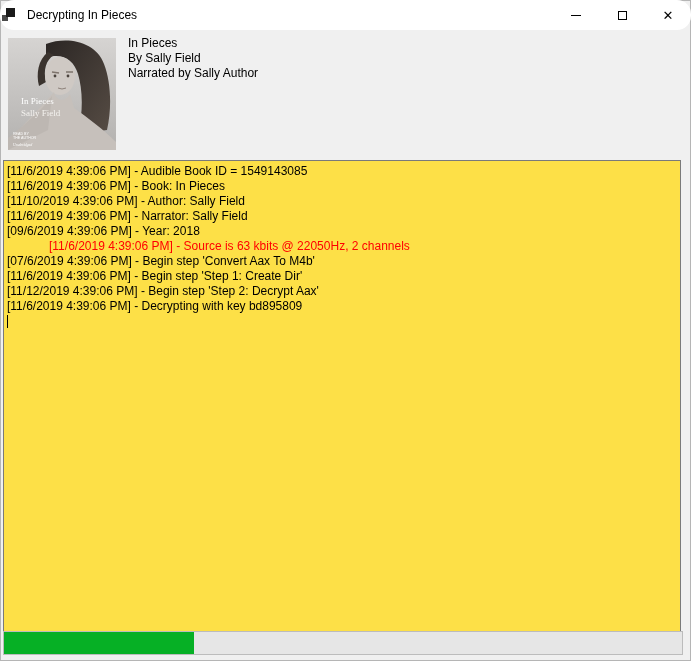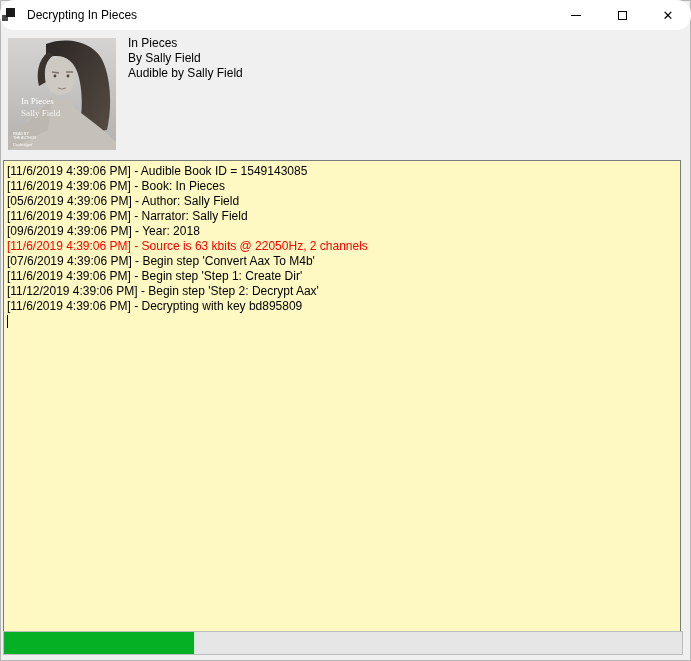--- a/index.html
+++ b/index.html
@@ -45,31 +45,31 @@
   }
   .book-info {
     position: absolute; left: 128px; top: 36px;
     font-size: 12px; line-height: 15px; color: #000;
   }
 
   
   .logbox {
     position: absolute; left: 3px; top: 160px;
     width: 678px; height: 494px;
-    background: #fef9c3;
+    background: #fde047;
     border: 1px solid #7a7a7a;
     padding: 3px 3px 0 3px;
     overflow: hidden;
     cursor: text;
   }
   .log-line {
     font-size: 12px; line-height: 15px; color: #000;
     white-space: pre; letter-spacing: 0;
   }
-  .log-line.error { color: var(--error-color, #ff0000); }
+  .log-line.error { color: var(--error-color, #ff0000); margin-left: 42px; }
   .caret-line { height: 15px; position: relative; }
   .caret {
     position: absolute; left: 0; top: 1px;
     width: 1px; height: 13px; background: #000;
     animation: blink 1.06s steps(1) infinite;
   }
   @keyframes blink { 50% { opacity: 0; } }
 
   
   .progress {
@@ -135,27 +135,27 @@
     <text x="13" y="66" font-family="Liberation Serif, DejaVu Serif, serif" font-size="9" fill="#ffffff">In Pieces</text>
     <text x="13" y="78" font-family="Liberation Serif, DejaVu Serif, serif" font-size="9" fill="#f4f2ef">Sally Field</text>
     <text x="5" y="97" font-family="Liberation Sans, sans-serif" font-size="3.6" fill="#ffffff">READ BY</text>
     <text x="5" y="101" font-family="Liberation Sans, sans-serif" font-size="3.6" fill="#ffffff">THE AUTHOR</text>
     <text x="5" y="108" font-family="Liberation Serif, DejaVu Serif, serif" font-size="4" font-style="italic" fill="#ffffff">Unabridged</text>
   </svg>
 
   <div class="book-info">
     <div>In Pieces</div>
     <div>By Sally Field</div>
-    <div>Audible by Sally Field</div>
+    <div>Narrated by Sally Author</div>
   </div>
 
   <div class="logbox">
     <div class="log-line">[11/6/2019 4:39:06 PM] - Audible Book ID = 1549143085</div>
     <div class="log-line">[11/6/2019 4:39:06 PM] - Book: In Pieces</div>
-    <div class="log-line">[05/6/2019 4:39:06 PM] - Author: Sally Field</div>
+    <div class="log-line">[11/10/2019 4:39:06 PM] - Author: Sally Field</div>
     <div class="log-line">[11/6/2019 4:39:06 PM] - Narrator: Sally Field</div>
     <div class="log-line">[09/6/2019 4:39:06 PM] - Year: 2018</div>
     <div class="log-line error">[11/6/2019 4:39:06 PM] - Source is 63 kbits @ 22050Hz, 2 channels</div>
     <div class="log-line">[07/6/2019 4:39:06 PM] - Begin step 'Convert Aax To M4b'</div>
     <div class="log-line">[11/6/2019 4:39:06 PM] - Begin step 'Step 1: Create Dir'</div>
     <div class="log-line">[11/12/2019 4:39:06 PM] - Begin step 'Step 2: Decrypt Aax'</div>
     <div class="log-line">[11/6/2019 4:39:06 PM] - Decrypting with key bd895809</div>
     <div class="caret-line">
       <span class="caret"></span>
     </div>

